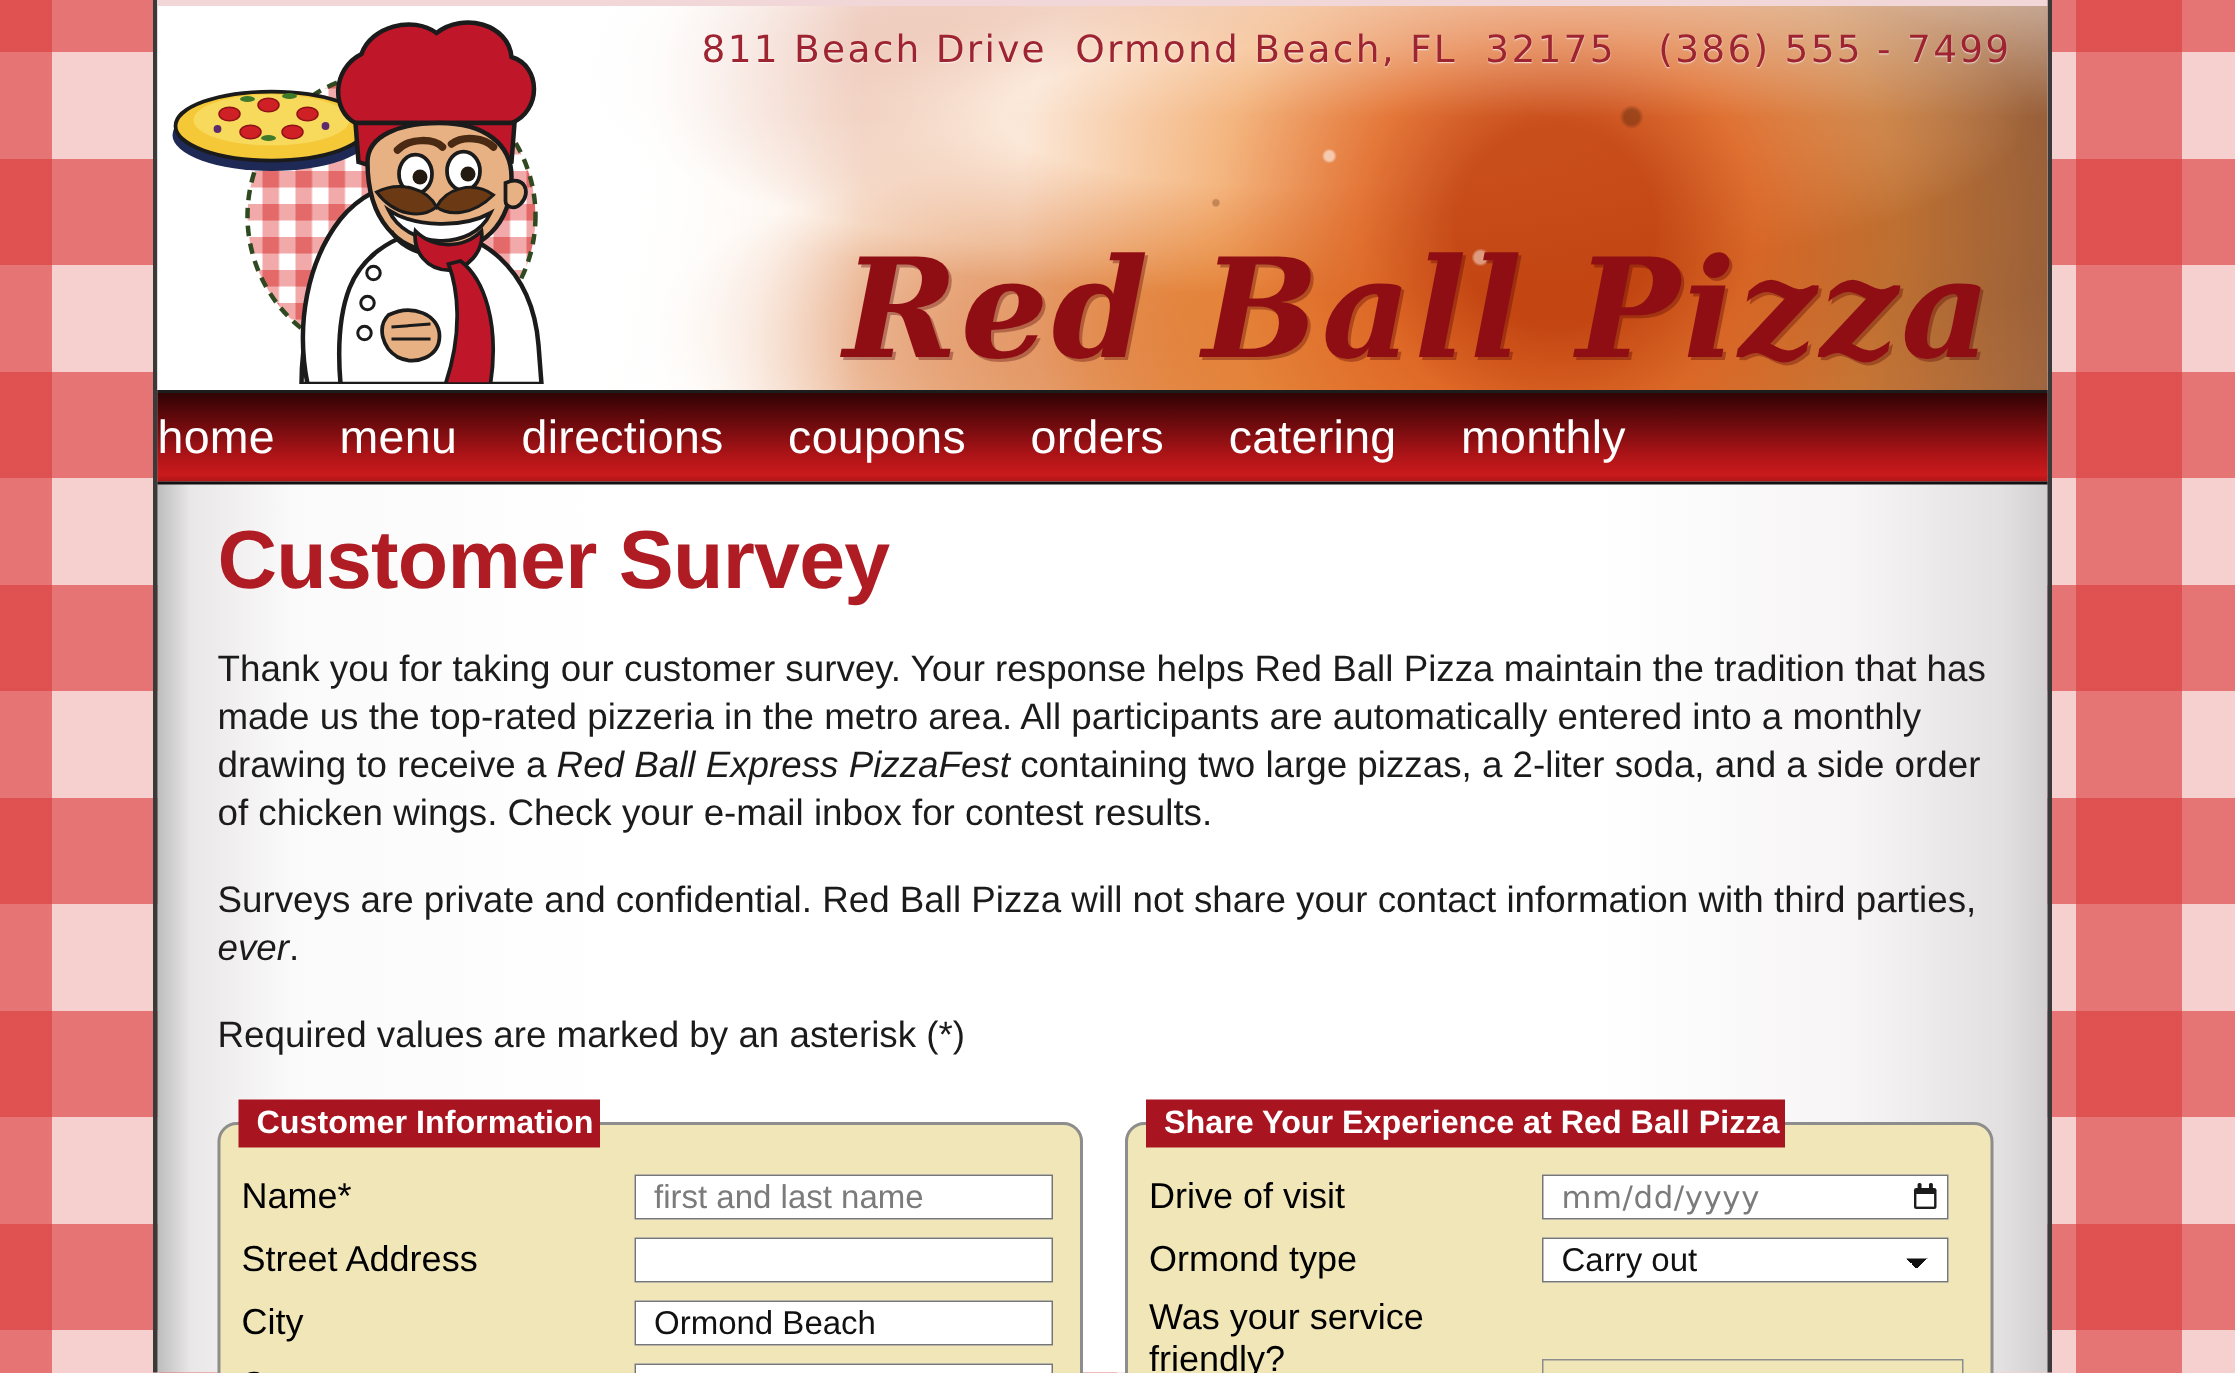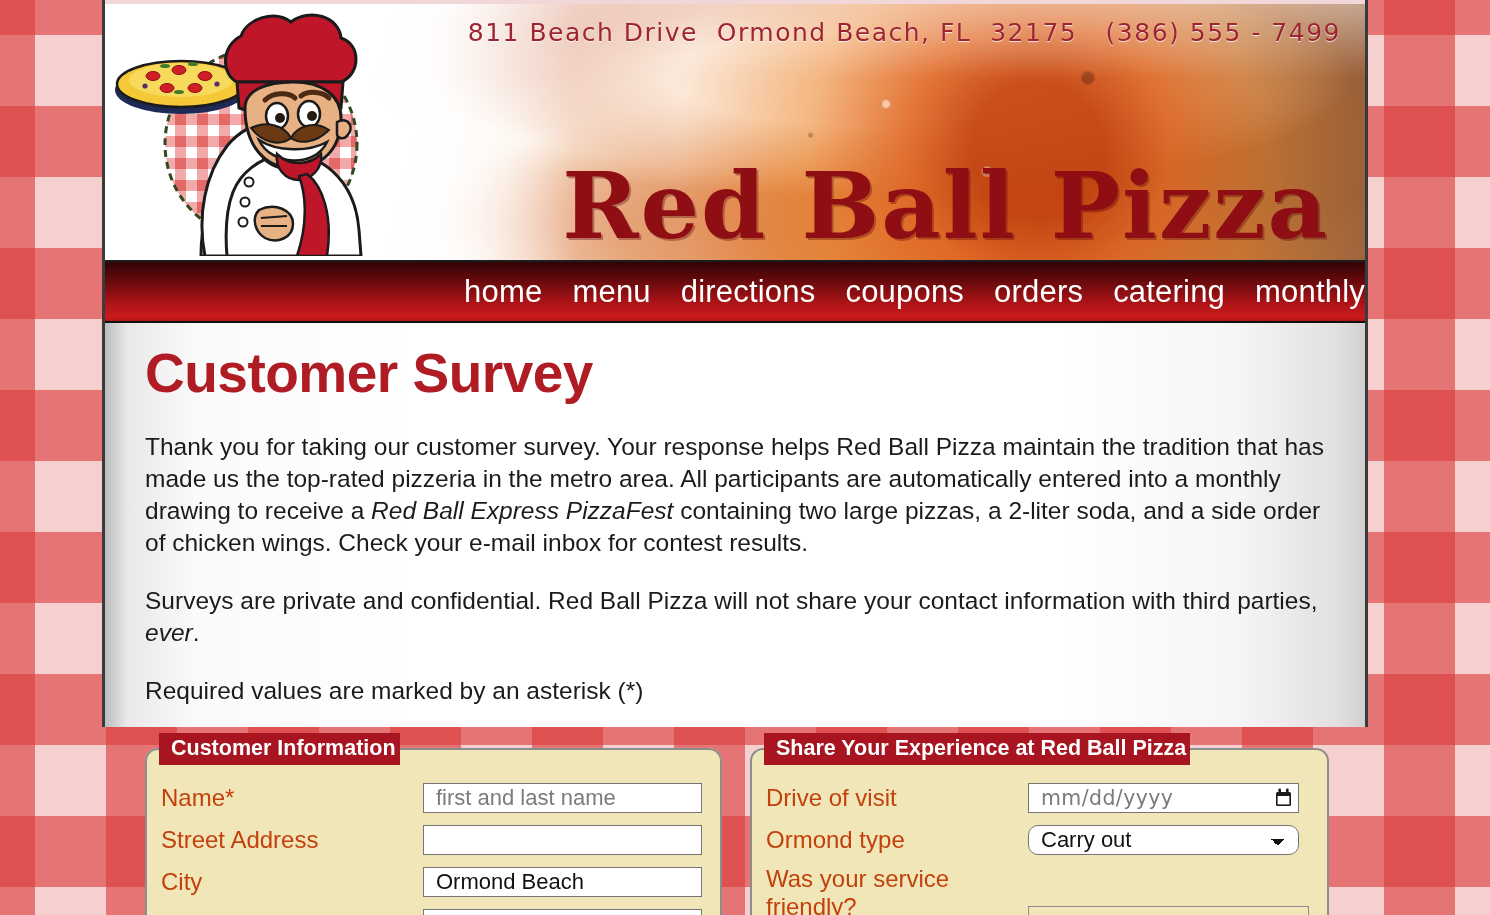--- a/index.html
+++ b/index.html
@@ -18,21 +18,21 @@
   }
   body::before {
     content:""; position:fixed; inset:0;
     background:#ffffff;
     mix-blend-mode:normal;
     opacity:0;
   }
 
   
   .page {
-    position:absolute; left:102px; top:0; width:1266px; height:727px;
+    position:absolute; left:102px; top:0; width:1266px; height:915px;
     background:
       linear-gradient(to right, #bdbdbd 0px, #e9e7e7 22px, #fbfafa 90px, #ffffff 300px, #ffffff 960px, #f7f5f6 1130px, #e3e0e1 1230px, #cfcccd 1266px);
     border-left:3px solid #3a3a3a;
     border-right:3px solid #3a3a3a;
   }
 
   
   .banner {
     position:relative; height:260px; width:100%;
     overflow:hidden;
@@ -68,37 +68,37 @@
     text-align:right;
     font-family:"DejaVu Sans", sans-serif;
     font-size:25px; letter-spacing:1.5px;
     color:#9d2430;
     white-space:pre;
     text-shadow:0 1px 1px rgba(255,255,255,.8);
   }
   .logotype {
     position:absolute; right:36px; bottom:8px;
     font-family:"DejaVu Serif", serif;
-    font-weight:700; 
+    font-weight:700; font-style:italic;
     font-size:92px; line-height:1;
     letter-spacing:2px;
     color:#8e0e14;
     text-shadow:2px 2px 0 rgba(90,0,6,.35);
   }
 
   .chef { position:absolute; left:4px; top:4px; width:272px; height:252px; }
 
   
   .nav {
     position:relative; height:63px;
     background:linear-gradient(to bottom,#2f0305 0%, #4d0608 16%, #7d0d10 44%, #ad1417 70%, #c91a1c 92%, #b21618 100%);
     border-top:2px solid #1d1d1d;
     border-bottom:2px solid #111;
-    display:flex; align-items:center; justify-content:flex-end;
-    gap:30px;
+    display:flex; align-items:center; justify-content:flex-start;
+    gap:43px;
   }
   .nav a {
     color:#fff; text-decoration:none;
     font-size:31px; font-weight:400;
     font-family:"Liberation Sans", sans-serif;
     letter-spacing:.2px;
   }
 
   
   .content { padding:22px 40px 0 40px; position:relative; }
@@ -132,21 +132,21 @@
     font-size:21.5px; font-weight:700;
     border-radius:0;
   }
   .rows { padding:14px 18px 10px 14px; }
   .row {
     display:flex; align-items:center;
     min-height:38px; margin-bottom:4px;
   }
   .row .lbl {
     width:262px; flex:0 0 262px;
-    font-size:24px; color:#c2410c; line-height:28px;
+    font-size:24px; color:#000000; line-height:28px;
   }
   .row .fld { flex:1 1 auto; }
 
   input.txt, select.sel {
     font-family:"Liberation Sans", sans-serif;
     font-size:22px;
     width:279px; height:30px;
     padding:1px 12px;
     border:1px solid #767676;
     background:#fff; color:#111;
@@ -154,21 +154,20 @@
     box-sizing:border-box;
   }
   input.txt::placeholder { color:#7b7b7b; }
   select.sel { width:271px; height:30px; -webkit-appearance:none; appearance:none;
     background-image:
       linear-gradient(45deg, transparent 50%, #111 50%),
       linear-gradient(135deg, #111 50%, transparent 50%);
     background-position: calc(100% - 20px) 13px, calc(100% - 13px) 13px;
     background-size:7px 7px,7px 7px;
     background-repeat:no-repeat;
-    border-radius:10px;
   }
   .datewrap{ position:relative; width:271px; }
   .datewrap input{ width:271px; font-family:"DejaVu Sans", sans-serif; font-size:20.5px; letter-spacing:.4px;}
   .cal-ico{
     position:absolute; right:7px; top:5px; width:17px; height:19px;
     pointer-events:none;
   }
   .radiobox{
     border:1px solid #8d8d8d; background:#f0e6b8;
     width:281px; height:50px;

